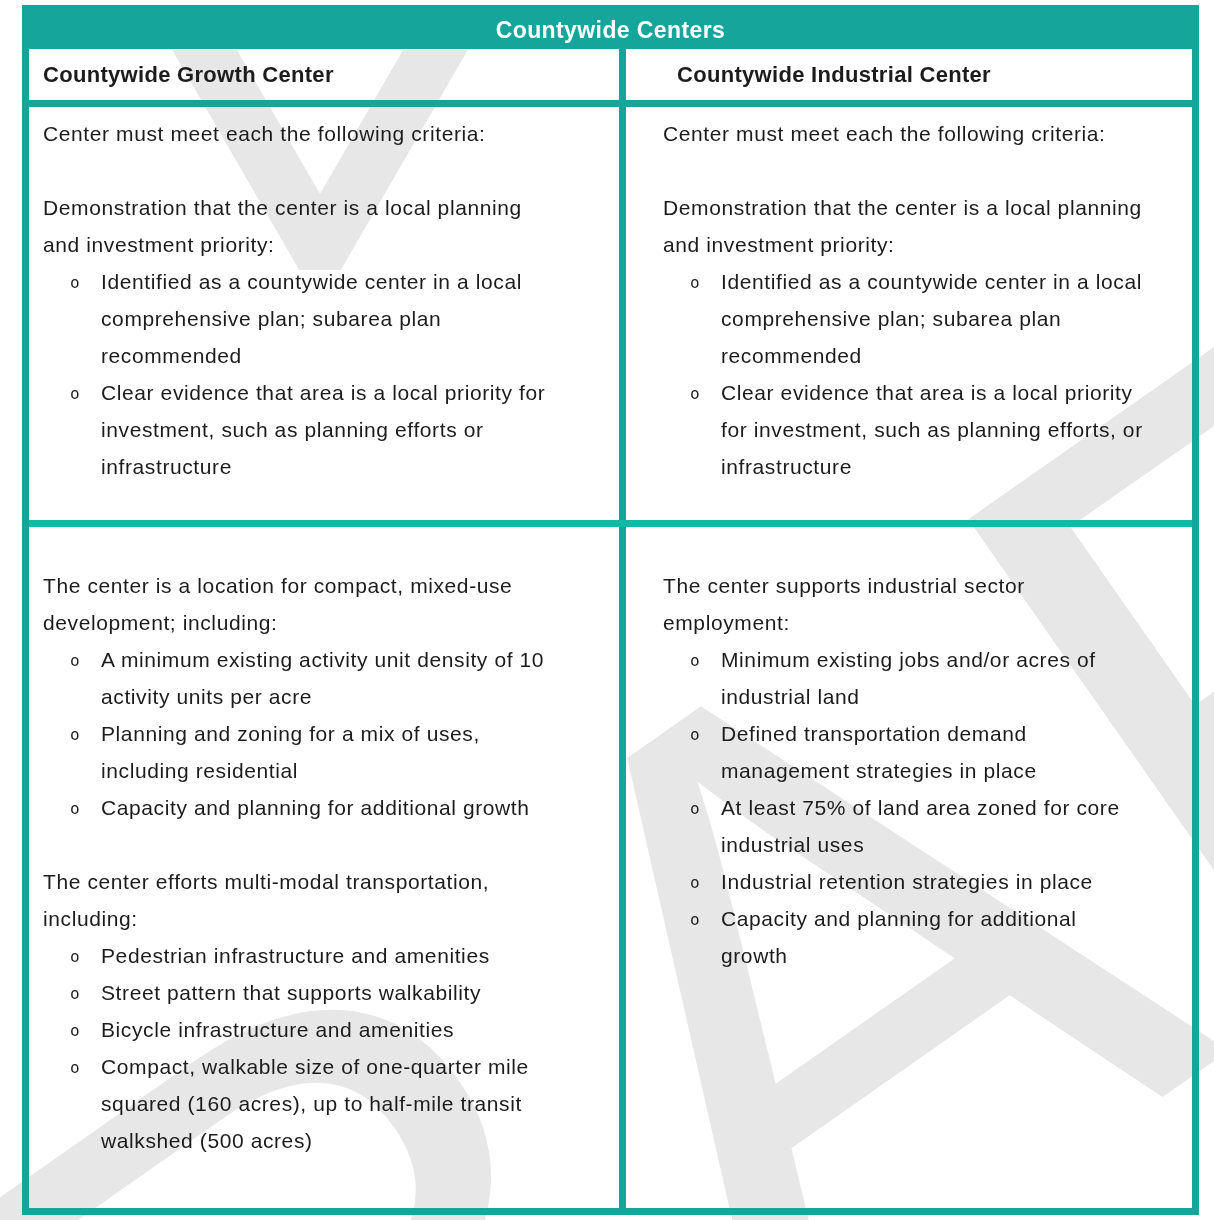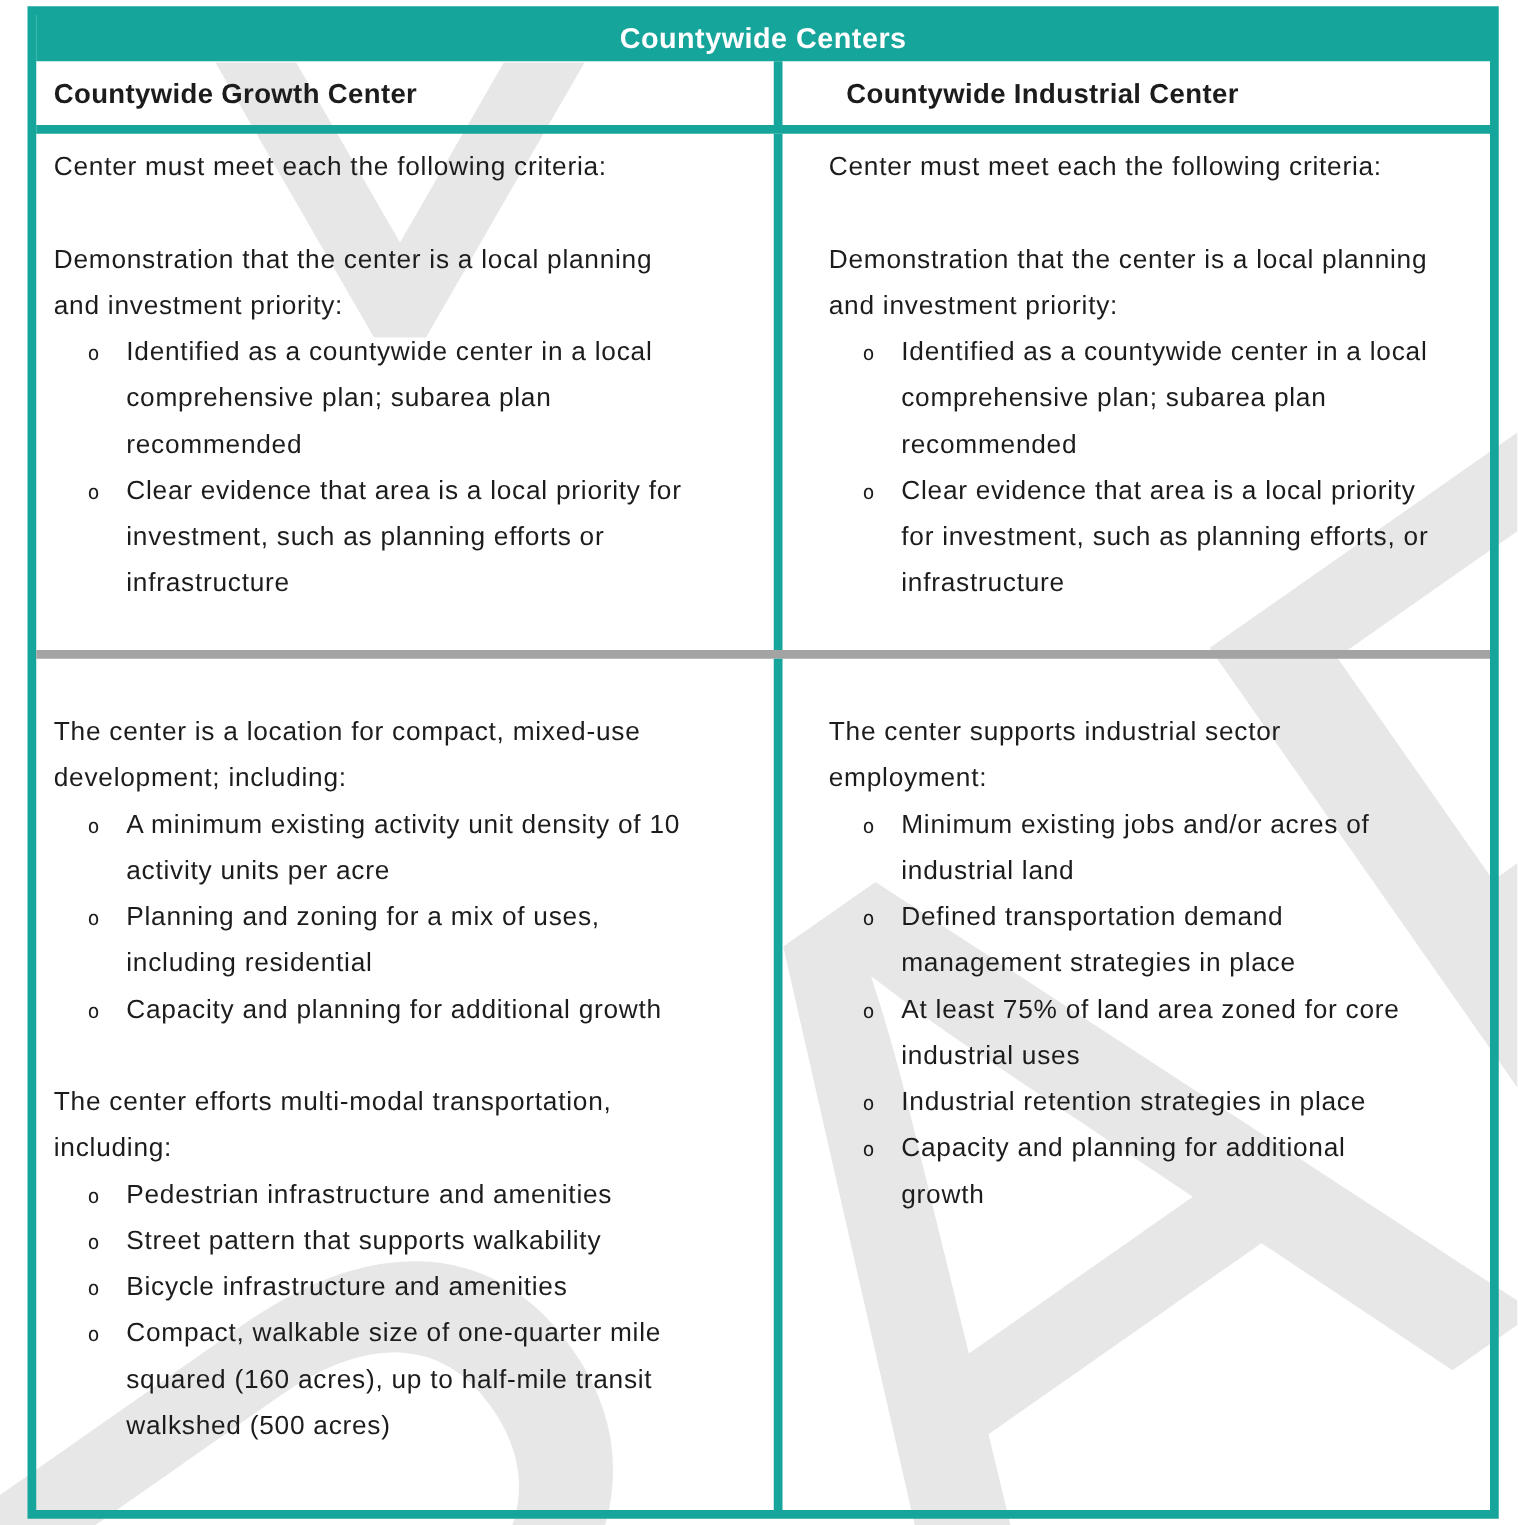--- a/index.html
+++ b/index.html
@@ -60,21 +60,21 @@
   }
   .head-row .cell {
     display: flex;
     align-items: center;
     font-weight: bold;
     font-size: 22px;
     letter-spacing: 0.3px;
     padding-top: 0; padding-bottom: 0;
   }
   .row { display: flex; min-height: 0; }
-  .row1 { flex: 0 0 420px; border-bottom: 7px solid #a3a3a3; }
+  .row1 { flex: 0 0 420px; border-bottom: 7px solid #14b8a6; }
   .row2 { flex: 1; border-radius: 20px; }
 
   .cell {
     padding: 8px 12px 8px 14px;
     font-size: 21px;
     line-height: 37px;
     letter-spacing: 0.6px;
   }
   .cell.left  { width: 597px; border-right: 7px solid #16a59b; }
   .cell.right { flex: 1; margin-left: 23px; }

